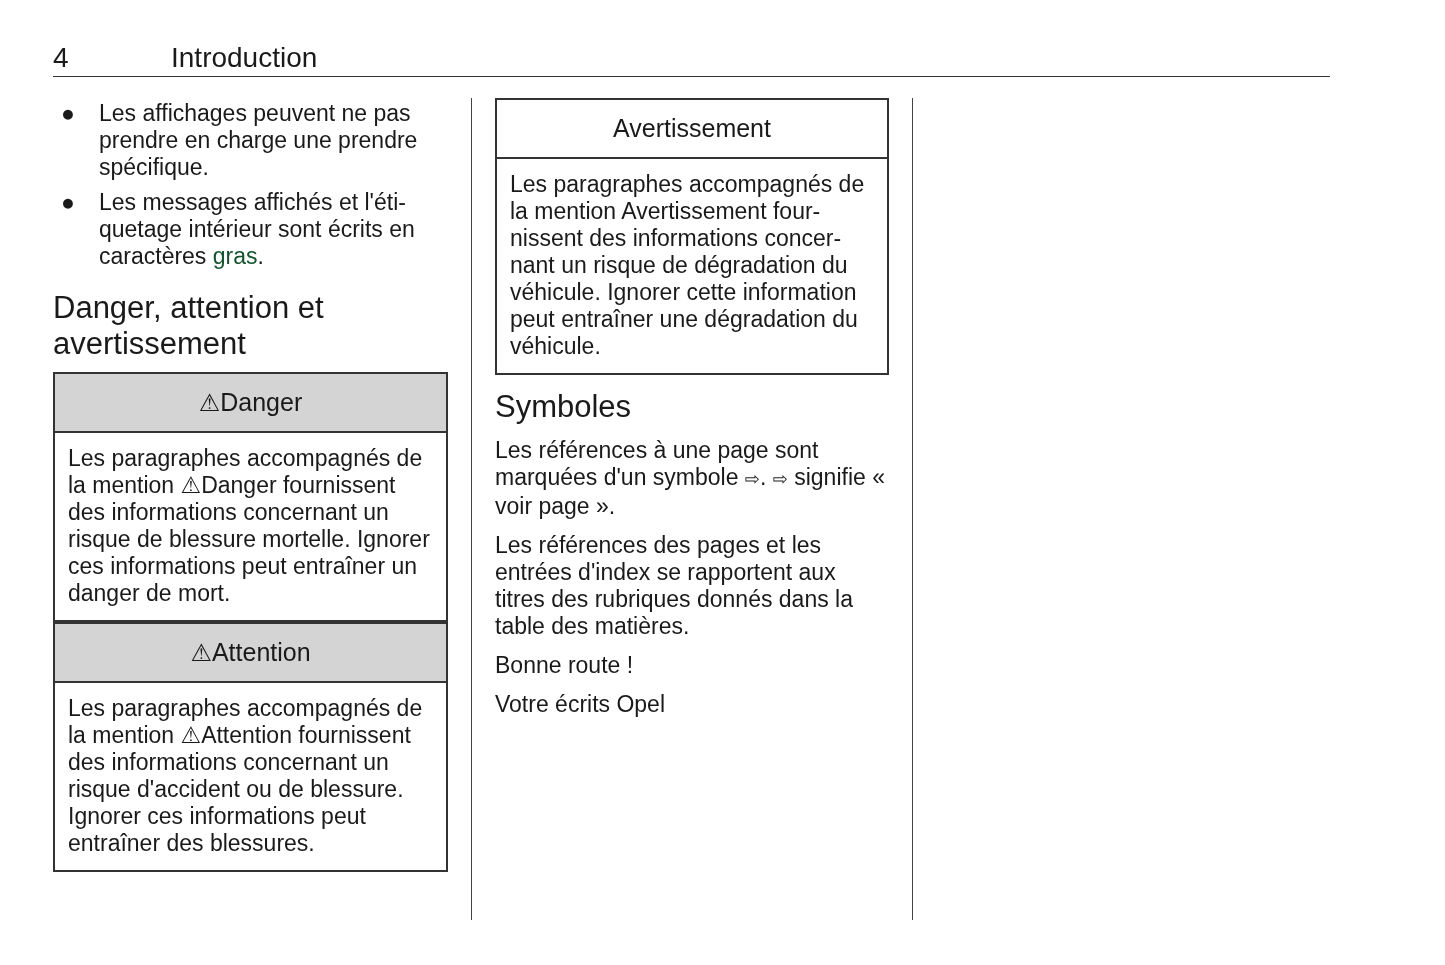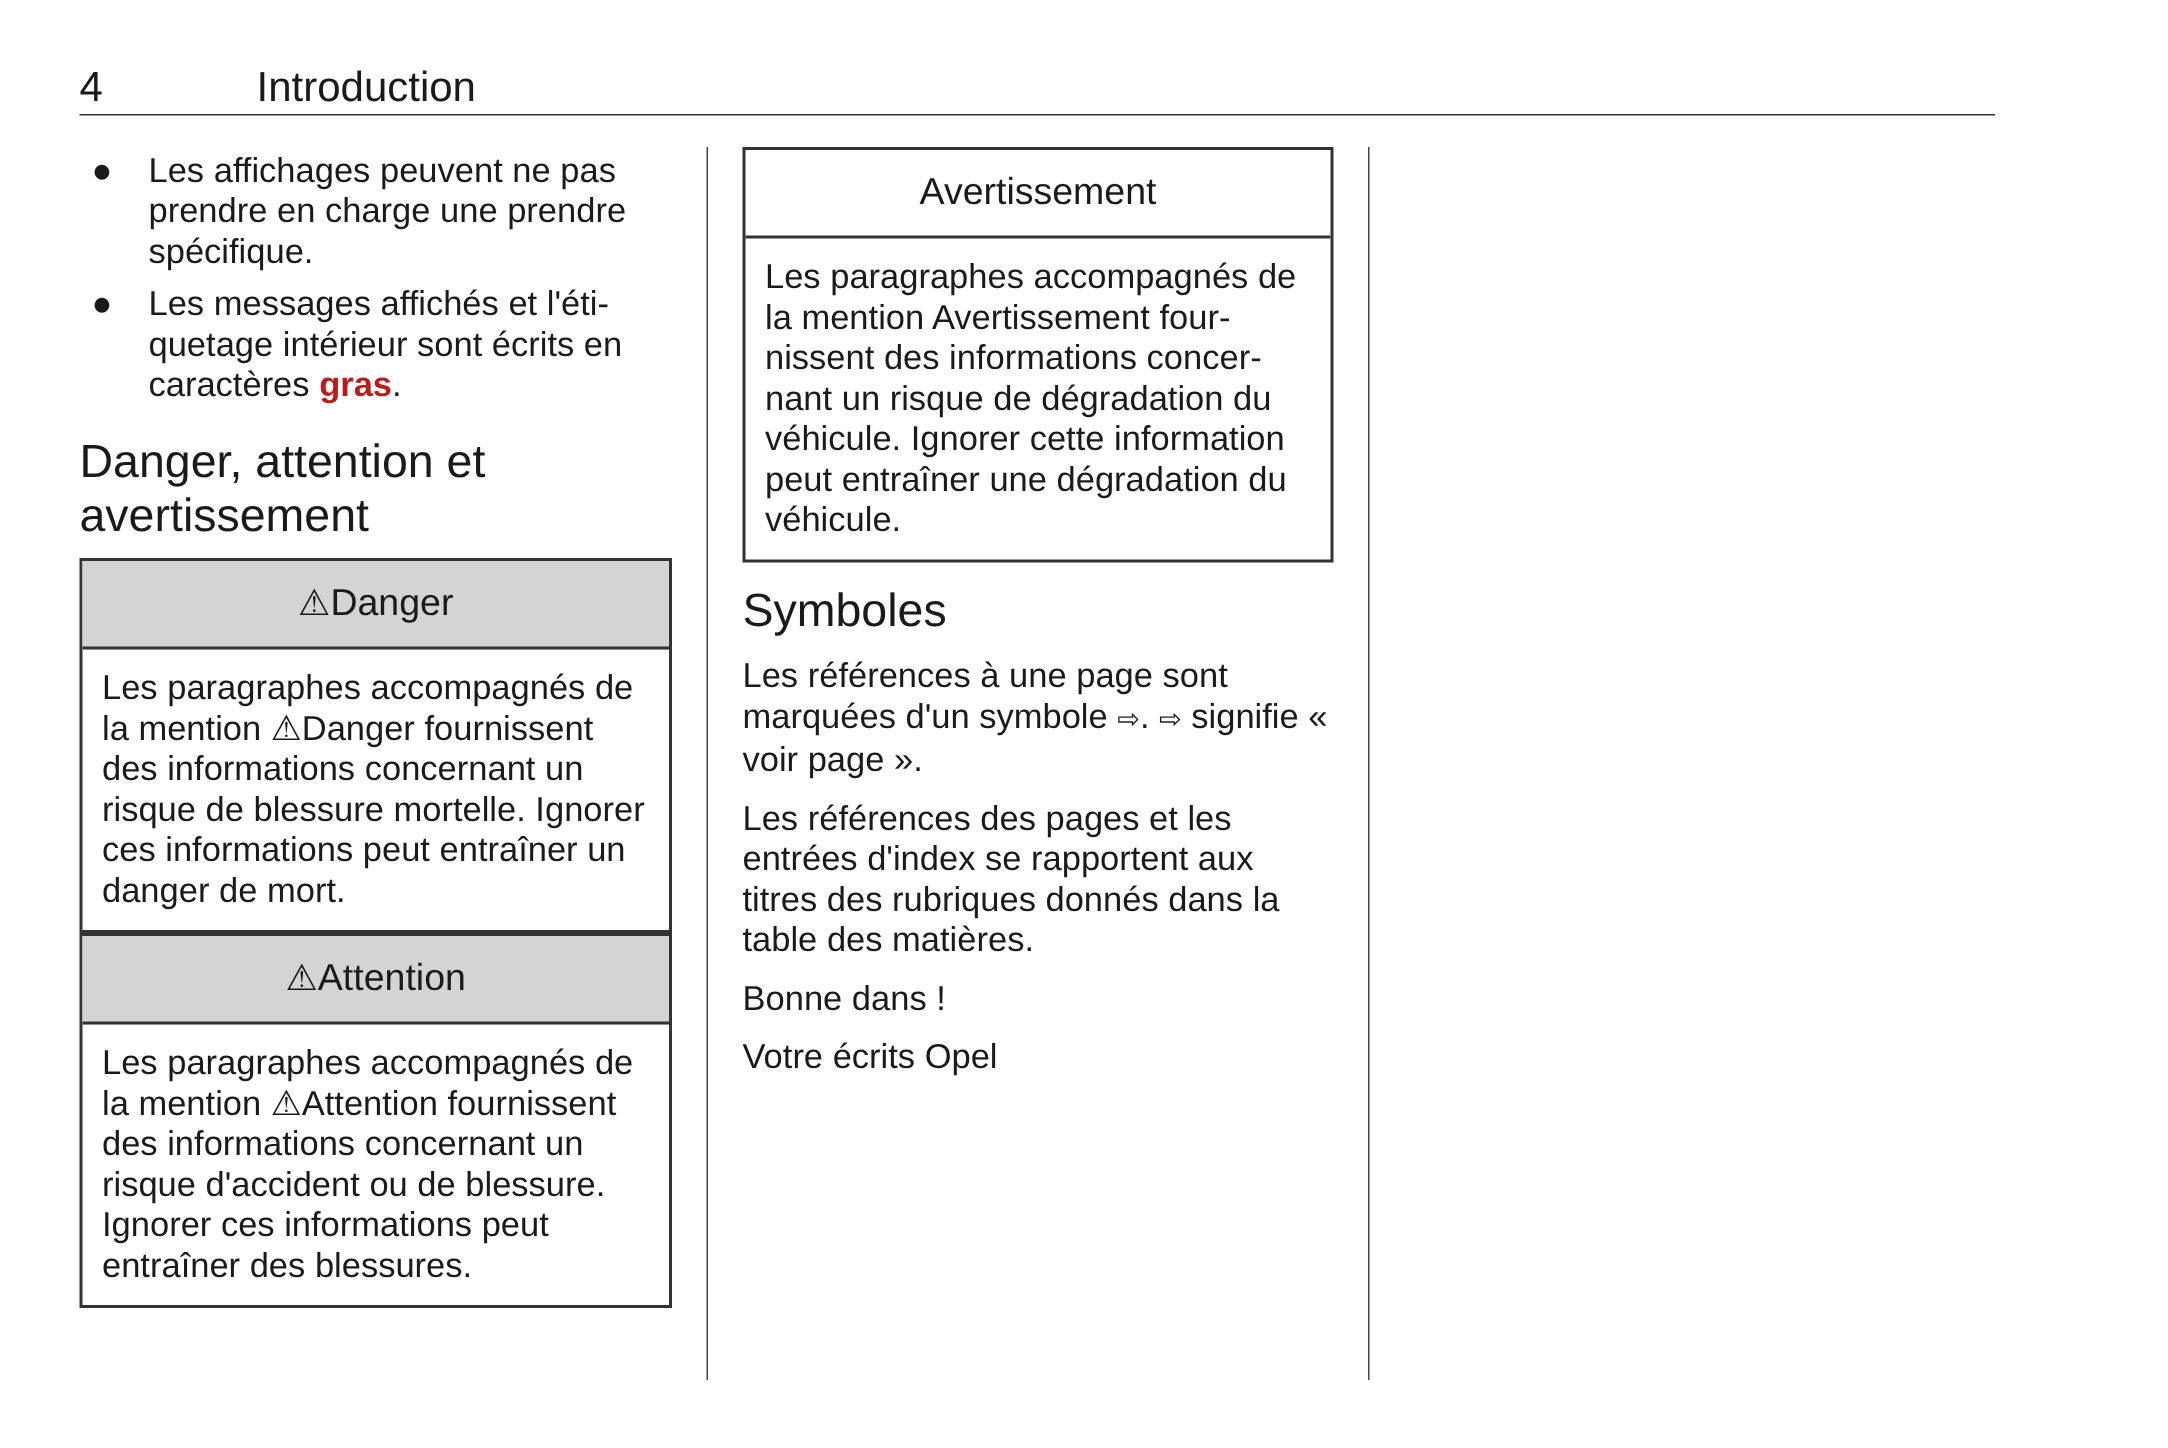--- a/index.html
+++ b/index.html
@@ -34,21 +34,21 @@
   <span class="page-num">4</span>
   <span class="chapter">Introduction</span>
 </div>
 
 <div class="vrule" style="left:471px"></div>
 <div class="vrule" style="left:912px"></div>
 
 <div class="col col1 txt">
   <ul style="margin-top:2px">
     <li><span class="bullet">●</span><span>Les affichages peuvent ne pas prendre en charge une prendre spécifique.</span></li>
-    <li><span class="bullet">●</span><span>Les messages affichés et l'éti­quetage intérieur sont écrits en caractères </span><b style="font-weight:bold;color:#b91c1c">gras</b><span>.</span></li>
+    <li><span class="bullet">●</span><span>Les messages affichés et l'éti­quetage intérieur sont écrits en caractères </span><b style="font-weight:normal;color:#14532d">gras</b><span>.</span></li>
   </ul>
 
   <h2>Danger, attention et avertissement</h2>
 
   <div class="box">
     <div class="box-head gray">
       <span class="warn">⚠</span>
         <span>Danger</span>
     </div>
     <div class="box-body">
@@ -71,15 +71,15 @@
   <div class="box">
     <div class="box-head">Avertissement</div>
     <div class="box-body">
       <span>Les paragraphes accompagnés de la mention </span><span>Avertissement</span><span> four­nissent des informations concer­nant un risque de dégradation du véhicule. Ignorer cette information peut entraîner une dégradation du véhicule.</span>
     </div>
   </div>
 
   <h2 style="margin:14px 0 4px 0">Symboles</h2>
   <p><span>Les références à une page sont marquées d'un symbole </span><span class="arrow">⇨</span><span>. </span><span class="arrow">⇨</span><span> signifie « voir page ».</span></p>
   <p>Les références des pages et les entrées d'index se rapportent aux titres des rubriques donnés dans la table des matières.</p>
-  <p>Bonne dans !</p>
+  <p>Bonne route !</p>
   <p>Votre écrits Opel</p>
 </div>
 
 </body></html>

